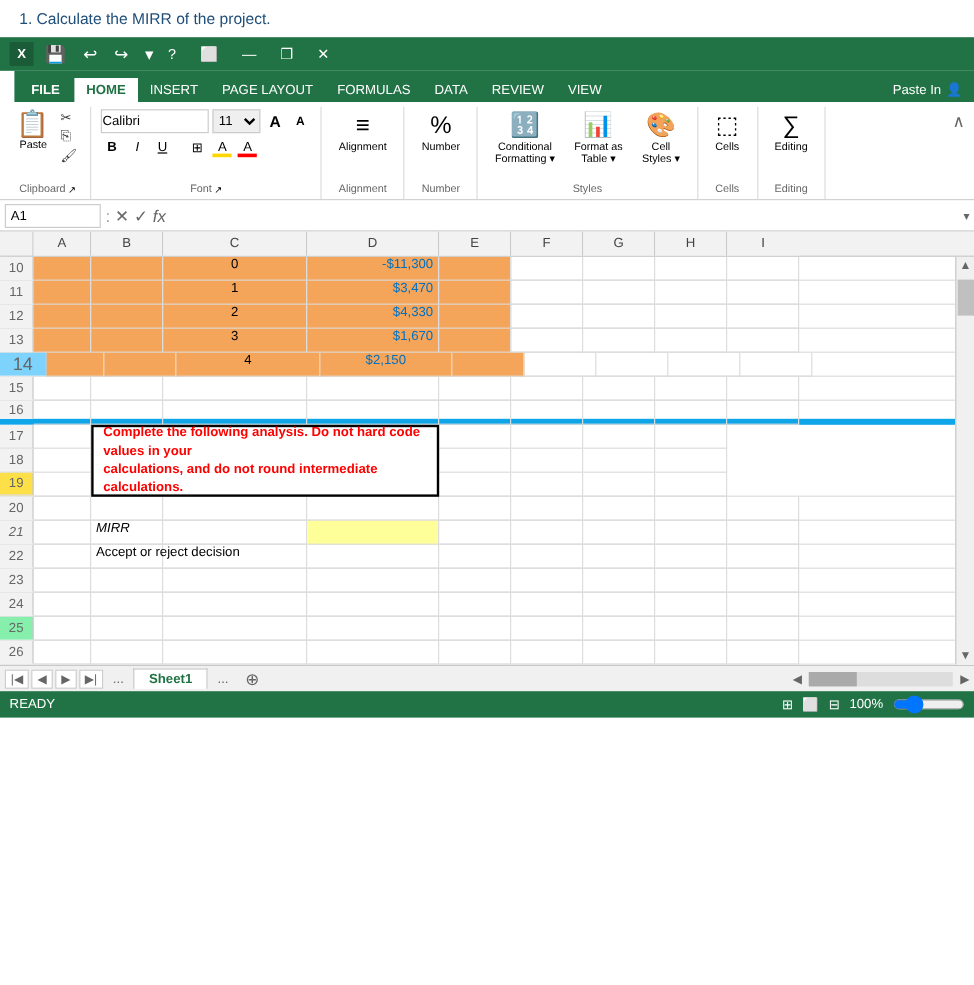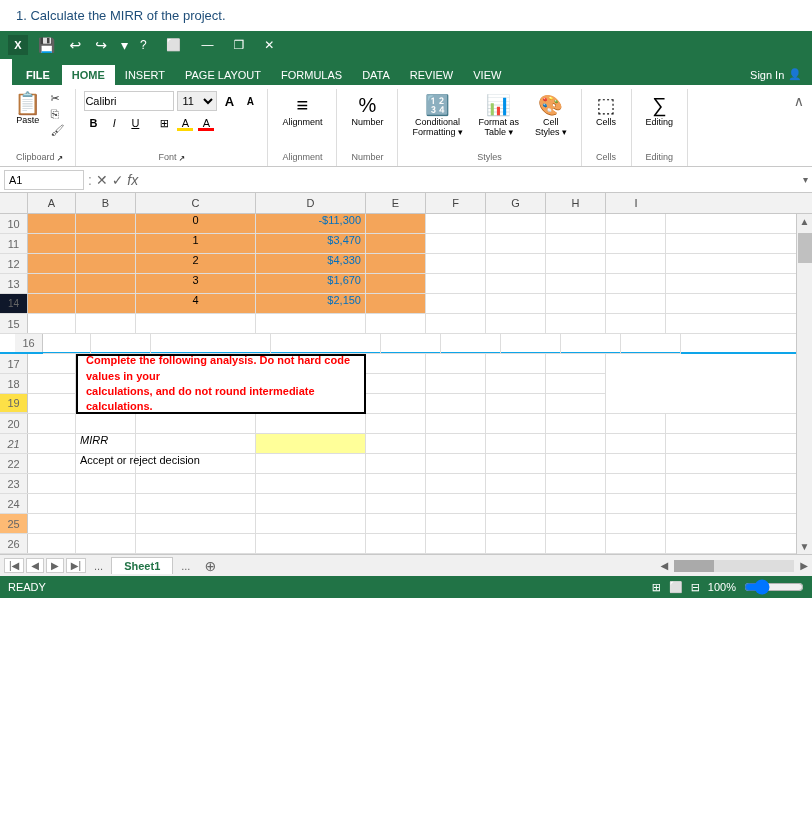--- a/index.html
+++ b/index.html
@@ -113,21 +113,21 @@
 <div class="ribbon-tabs">
   <div class="tab-file">FILE</div>
   <div class="tab active">HOME</div>
   <div class="tab">INSERT</div>
   <div class="tab">PAGE LAYOUT</div>
   <div class="tab">FORMULAS</div>
   <div class="tab">DATA</div>
   <div class="tab">REVIEW</div>
   <div class="tab">VIEW</div>
   <div class="signin">
-    <span>Sign In</span>
+    <span>Paste In</span>
     <span>👤</span>
   </div>
 </div>
 
 <div class="ribbon">
 
   <div class="ribbon-group">
     <div class="ribbon-group-content">
       <div class="paste-btn">
         <span class="paste-icon">📋</span>
@@ -310,46 +310,46 @@
         <div style="width:120px;border-right:1px solid #ddd;text-align:center;" class="cell orange-bg">3</div>
         <div style="width:110px;border-right:1px solid #ddd;text-align:right;" class="cell orange-bg blue-text">$1,670</div>
         <div style="width:60px;border-right:1px solid #ddd;" class="cell orange-bg"></div>
         <div style="width:60px;border-right:1px solid #ddd;" class="cell"></div>
         <div style="width:60px;border-right:1px solid #ddd;" class="cell"></div>
         <div style="width:60px;border-right:1px solid #ddd;" class="cell"></div>
         <div style="width:60px;" class="cell"></div>
       </div>
 
       <div style="display:flex; height:20px; border-bottom:1px solid #ddd;">
-        <div style="width:28px;min-width:28px;background:#0f172a;border-right:1px solid #c8c8c8;text-align:center;font-size:10px;color:#666;display:flex;align-items:center;justify-content:center;">14</div>
+        <div style="width:39px;min-width:28px;background:#7dd3fc;border-right:1px solid #c8c8c8;text-align:center;font-size:15px;color:#666;display:flex;align-items:center;justify-content:center;">14</div>
         <div style="width:48px;border-right:1px solid #ddd;" class="cell orange-bg"></div>
         <div style="width:60px;border-right:1px solid #ddd;" class="cell orange-bg"></div>
         <div style="width:120px;border-right:1px solid #ddd;text-align:center;" class="cell orange-bg">4</div>
-        <div style="width:110px;border-right:1px solid #ddd;text-align:right;" class="cell orange-bg blue-text">$2,150</div>
+        <div style="width:110px;border-right:1px solid #ddd;text-align:center;" class="cell orange-bg blue-text">$2,150</div>
         <div style="width:60px;border-right:1px solid #ddd;" class="cell orange-bg"></div>
         <div style="width:60px;border-right:1px solid #ddd;" class="cell"></div>
         <div style="width:60px;border-right:1px solid #ddd;" class="cell"></div>
         <div style="width:60px;border-right:1px solid #ddd;" class="cell"></div>
         <div style="width:60px;" class="cell"></div>
       </div>
 
       <div style="display:flex; height:20px; border-bottom:1px solid #ddd;">
         <div style="width:28px;min-width:28px;background:#f2f2f2;border-right:1px solid #c8c8c8;text-align:center;font-size:11px;color:#666;display:flex;align-items:center;justify-content:center;">15</div>
         <div style="width:48px;border-right:1px solid #ddd;" class="cell"></div>
         <div style="width:60px;border-right:1px solid #ddd;" class="cell"></div>
         <div style="width:120px;border-right:1px solid #ddd;" class="cell"></div>
         <div style="width:110px;border-right:1px solid #ddd;" class="cell"></div>
         <div style="width:60px;border-right:1px solid #ddd;" class="cell"></div>
         <div style="width:60px;border-right:1px solid #ddd;" class="cell"></div>
         <div style="width:60px;border-right:1px solid #ddd;" class="cell"></div>
         <div style="width:60px;border-right:1px solid #ddd;" class="cell"></div>
         <div style="width:60px;" class="cell"></div>
       </div>
 
-      <div style="display:flex; height:20px; border-bottom:2px solid #0ea5e9;padding-left:15px;">
+      <div style="display:flex; height:20px; border-bottom:5px solid #0ea5e9;">
         <div style="width:28px;min-width:28px;background:#f2f2f2;border-right:1px solid #c8c8c8;text-align:center;font-size:11px;color:#666;display:flex;align-items:center;justify-content:center;">16</div>
         <div style="width:48px;border-right:1px solid #ddd;" class="cell"></div>
         <div style="width:60px;border-right:1px solid #ddd;" class="cell"></div>
         <div style="width:120px;border-right:1px solid #ddd;" class="cell"></div>
         <div style="width:110px;border-right:1px solid #ddd;" class="cell"></div>
         <div style="width:60px;border-right:1px solid #ddd;" class="cell"></div>
         <div style="width:60px;border-right:1px solid #ddd;" class="cell"></div>
         <div style="width:60px;border-right:1px solid #ddd;" class="cell"></div>
         <div style="width:60px;border-right:1px solid #ddd;" class="cell"></div>
         <div style="width:60px;" class="cell"></div>
@@ -447,21 +447,21 @@
         <div style="width:60px;border-right:1px solid #ddd;" class="cell"></div>
         <div style="width:120px;border-right:1px solid #ddd;" class="cell"></div>
         <div style="width:110px;border-right:1px solid #ddd;" class="cell"></div>
         <div style="width:60px;border-right:1px solid #ddd;" class="cell"></div>
         <div style="width:60px;border-right:1px solid #ddd;" class="cell"></div>
         <div style="width:60px;border-right:1px solid #ddd;" class="cell"></div>
         <div style="width:60px;border-right:1px solid #ddd;" class="cell"></div>
         <div style="width:60px;" class="cell"></div>
       </div>
       <div style="display:flex; height:20px; border-bottom:1px solid #ddd;">
-        <div style="width:28px;min-width:28px;background:#fdba74;border-right:1px solid #c8c8c8;text-align:left;font-size:11px;color:#666;display:flex;align-items:center;justify-content:center;">25</div>
+        <div style="width:28px;min-width:28px;background:#86efac;border-right:1px solid #c8c8c8;text-align:left;font-size:11px;color:#666;display:flex;align-items:center;justify-content:center;">25</div>
         <div style="width:48px;border-right:1px solid #ddd;" class="cell"></div>
         <div style="width:60px;border-right:1px solid #ddd;" class="cell"></div>
         <div style="width:120px;border-right:1px solid #ddd;" class="cell"></div>
         <div style="width:110px;border-right:1px solid #ddd;" class="cell"></div>
         <div style="width:60px;border-right:1px solid #ddd;" class="cell"></div>
         <div style="width:60px;border-right:1px solid #ddd;" class="cell"></div>
         <div style="width:60px;border-right:1px solid #ddd;" class="cell"></div>
         <div style="width:60px;border-right:1px solid #ddd;" class="cell"></div>
         <div style="width:60px;" class="cell"></div>
       </div>

